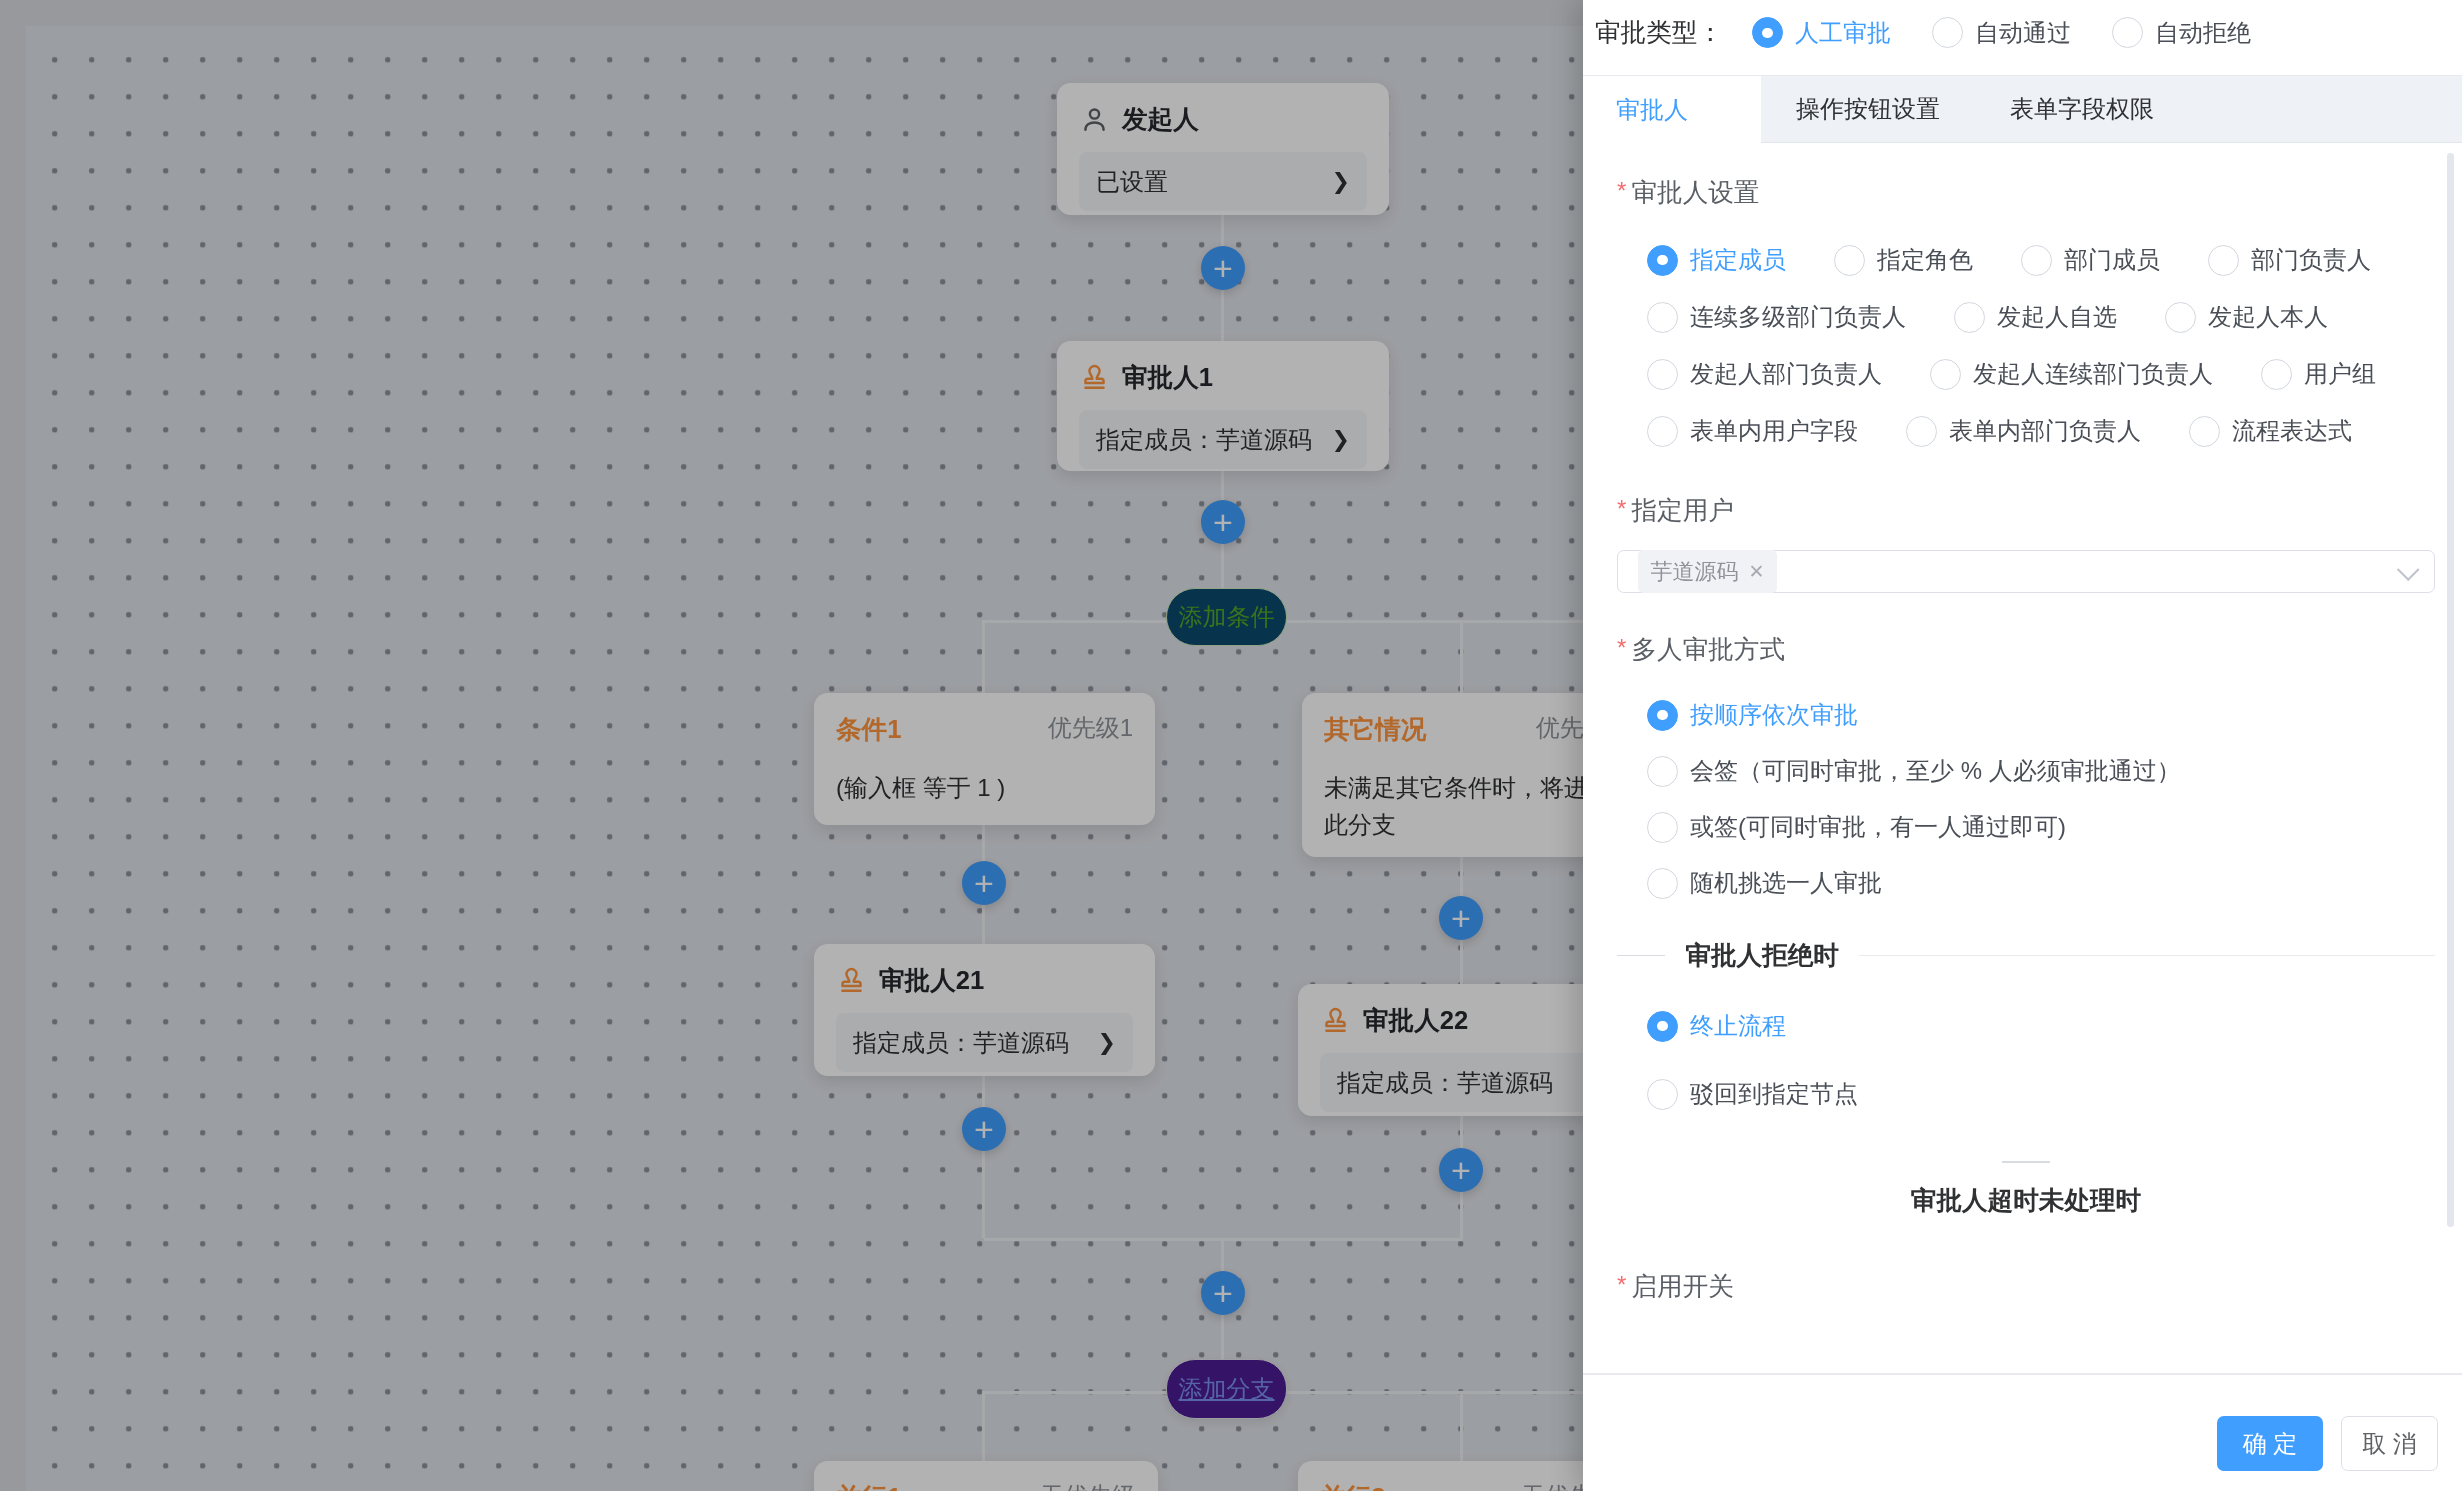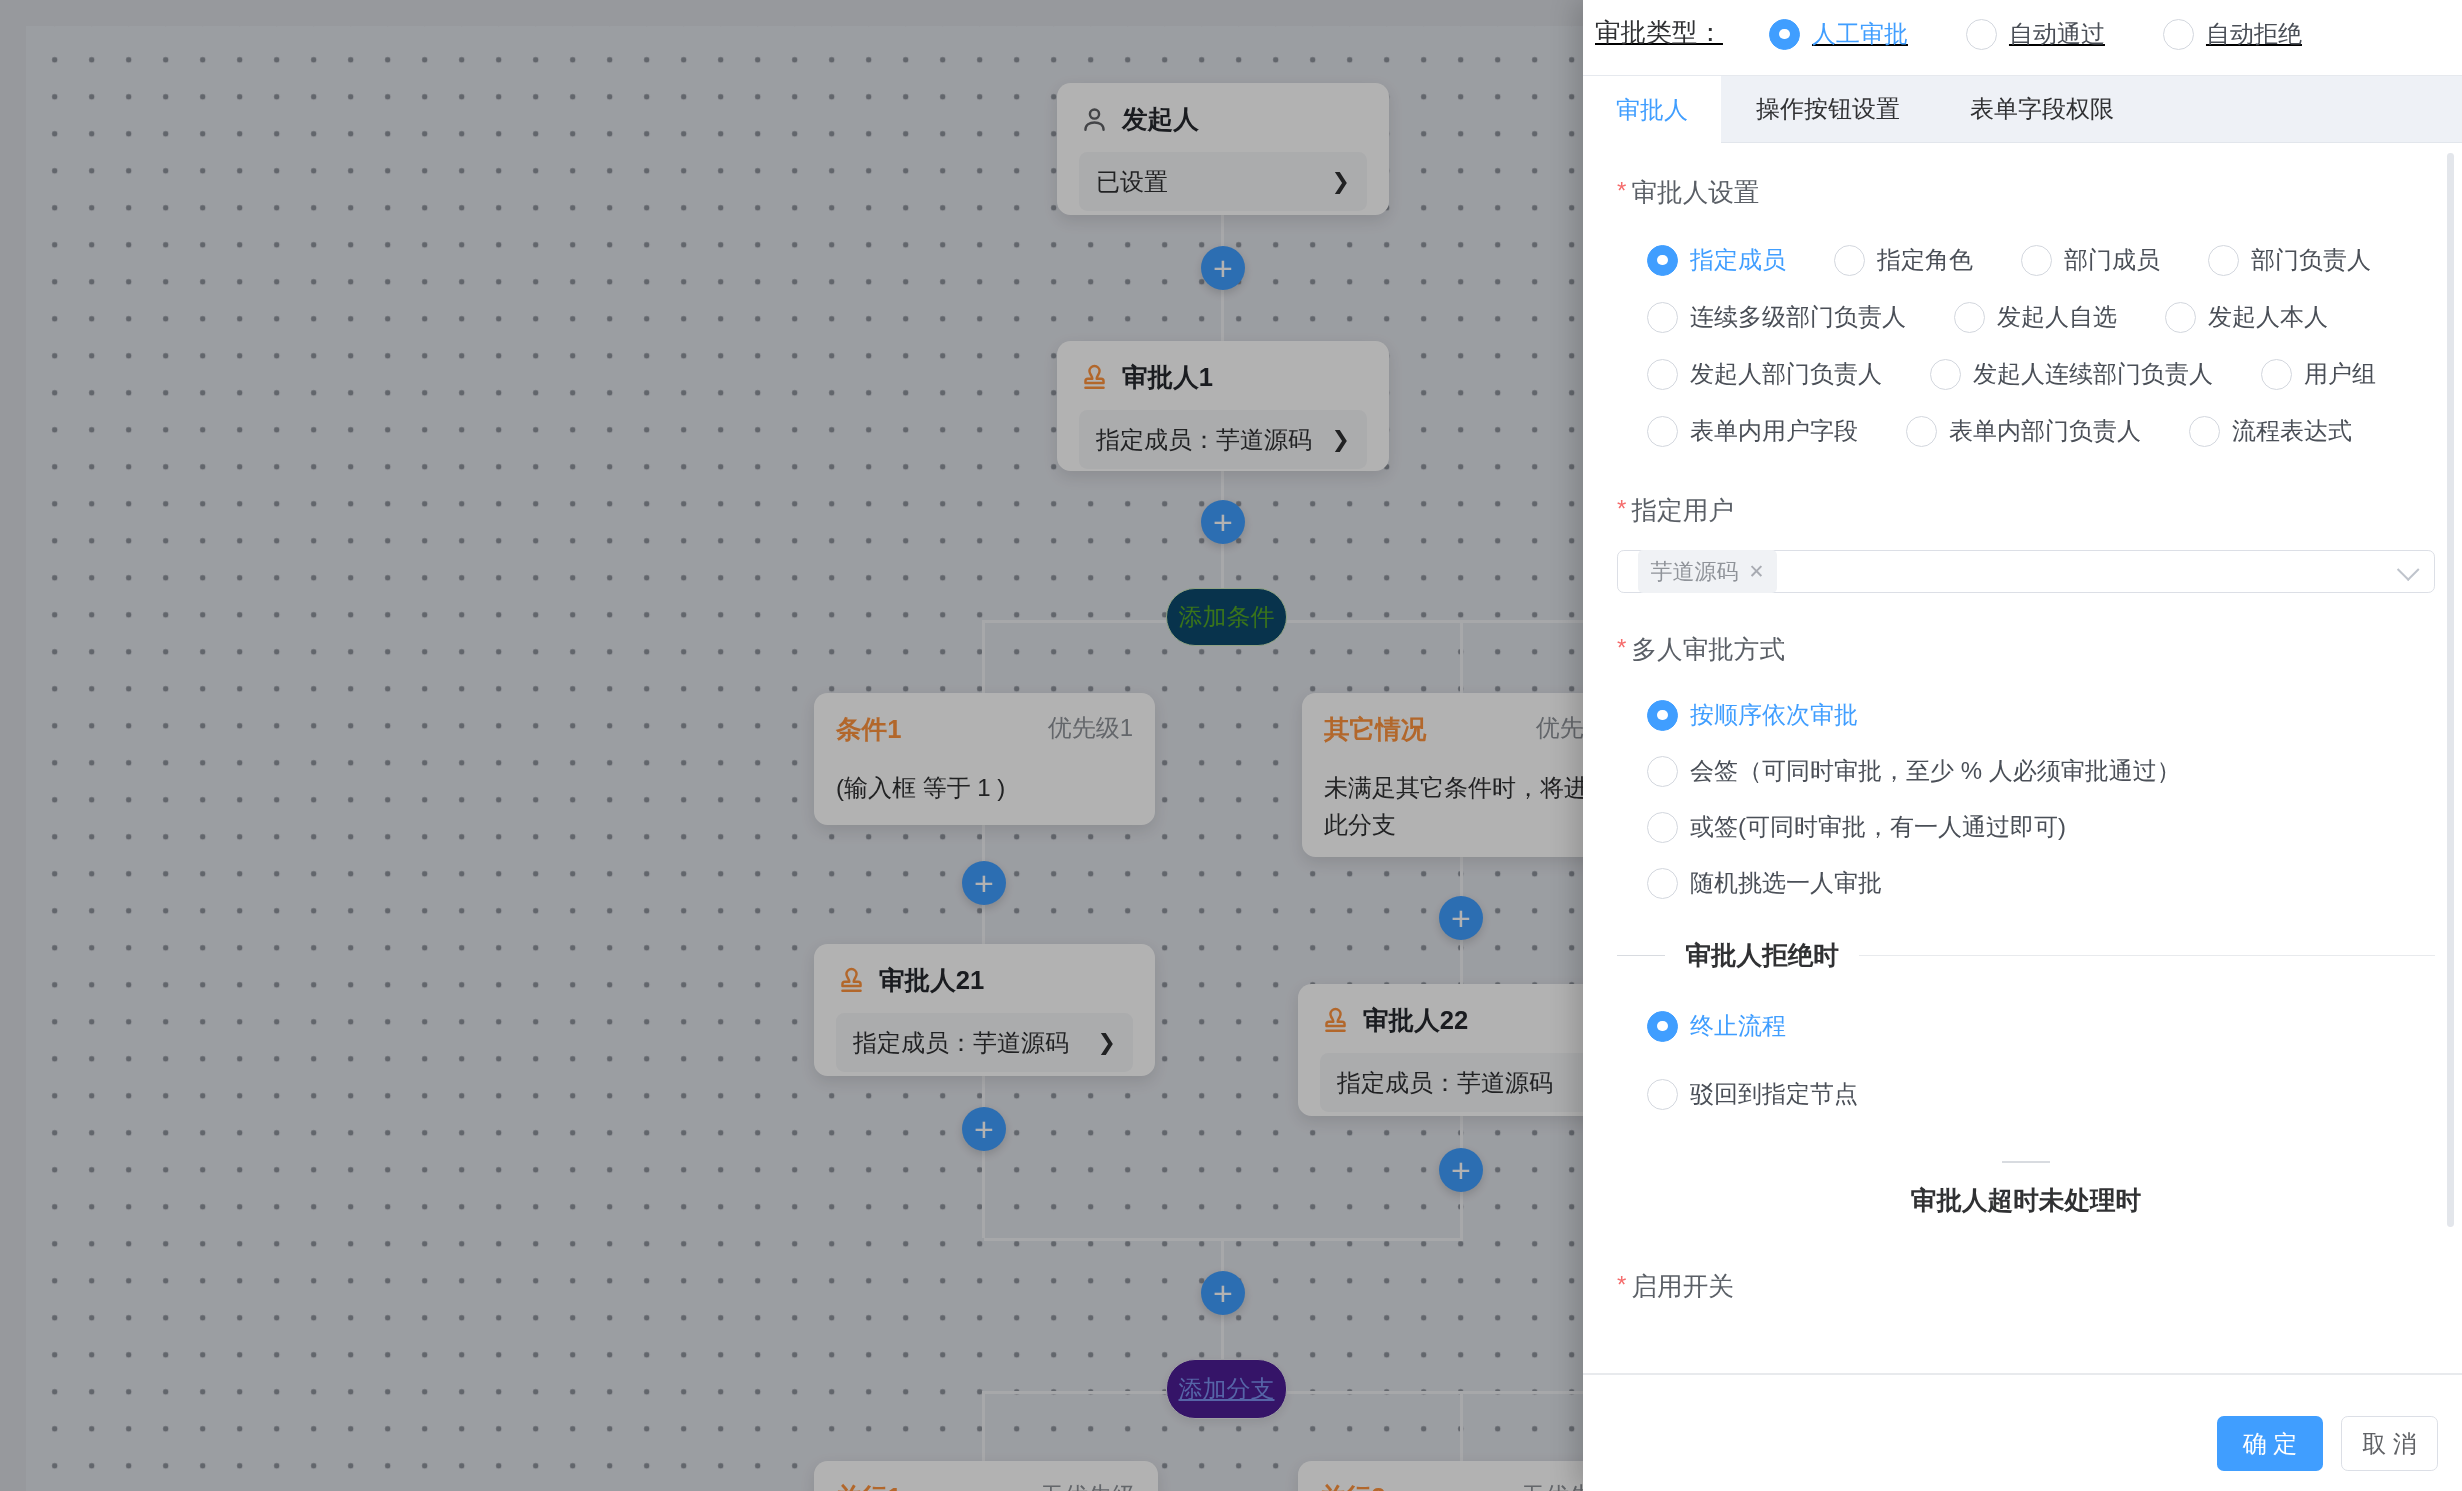--- a/index.html
+++ b/index.html
@@ -31,28 +31,28 @@
     color:#fff;display:flex;align-items:center;justify-content:center;font-size:34px;line-height:1;
     box-shadow:0 3.4px 8.5px rgba(0,0,0,.15);cursor:pointer;}
   .pill{position:absolute;display:flex;align-items:center;justify-content:center;
     font-size:24px;border-radius:29px;cursor:pointer;box-sizing:border-box;}
   .pill-cond{background:#0c4a6e;border:1.7px solid #cfe9bd;color:#53a626;}
   .pill-branch{background:#4c1d95;border:1.7px solid #e2e4ea;color:#7b91f0;box-shadow:0 3.4px 8.5px rgba(0,0,0,.08);text-decoration:underline;}
   .dim{position:absolute;inset:0;background:rgba(0,0,0,.30);z-index:5;}
   
   .panel{position:absolute;top:0;right:0;width:879px;height:1491px;background:#ffffff;z-index:10;
     box-shadow:-8.5px 0 25.6px rgba(0,0,0,.18);}
-  .ptype{position:absolute;top:15.3px;left:12px;right:17px;display:flex;align-items:flex-end;gap:58px;text-decoration:underline;}
+  .ptype{position:absolute;top:15.3px;left:12px;right:17px;display:flex;align-items:center;gap:41px;}
   .ptype-label{font-size:25.6px;color:#303133;}
   .rd{display:inline-flex;align-items:center;gap:12px;font-size:24px;color:#4a4f57;cursor:pointer;white-space:nowrap;}
   .rd .c{width:31px;height:31px;border-radius:50%;border:1.7px solid #d3d7de;background:#fff;box-sizing:border-box;flex:none;position:relative;}
   .rd.sel{color:#409eff;}
   .rd.sel .c{border-color:#409eff;background:#409eff;}
   .rd.sel .c::after{content:"";position:absolute;left:50%;top:50%;width:10.2px;height:10.2px;margin:-5.1px 0 0 -5.1px;background:#fff;border-radius:50%;}
-  .tabbar{position:absolute;top:75px;left:0;right:0;height:68px;border-top:1.7px solid #e6e9ee;display:flex;box-sizing:border-box;}
+  .tabbar{position:absolute;top:75px;left:0;right:0;height:68px;border-top:1.7px solid #e6e9ee;display:flex;box-sizing:border-box;gap:40px;}
   .tab-active{width:138px;display:flex;align-items:center;justify-content:center;background:#fff;color:#409eff;font-size:24px;cursor:pointer;}
   .tab-rest{flex:1;display:flex;background:#eef1f6;border-bottom:1.7px solid #e2e6ec;box-sizing:border-box;}
   .tab{display:flex;align-items:center;padding:0 35px;font-size:24px;color:#303133;cursor:pointer;}
   .pcontent{position:absolute;top:143px;left:0;right:0;height:1183px;overflow:hidden;
     padding:0 27px 0 34px;box-sizing:border-box;}
   .flabel{display:flex;align-items:flex-start;gap:5.1px;font-size:25.6px;color:#5a5f66;}
   .flabel .req{color:#f56c6c;font-size:24px;margin-top:1.7px;}
   .rrow{display:flex;align-items:center;gap:48px;padding-left:30px;}
   .vstack .rd{display:flex;}
   .selectbox{height:43px;border:1.7px solid #dcdfe6;border-radius:6.8px;display:flex;align-items:center;

